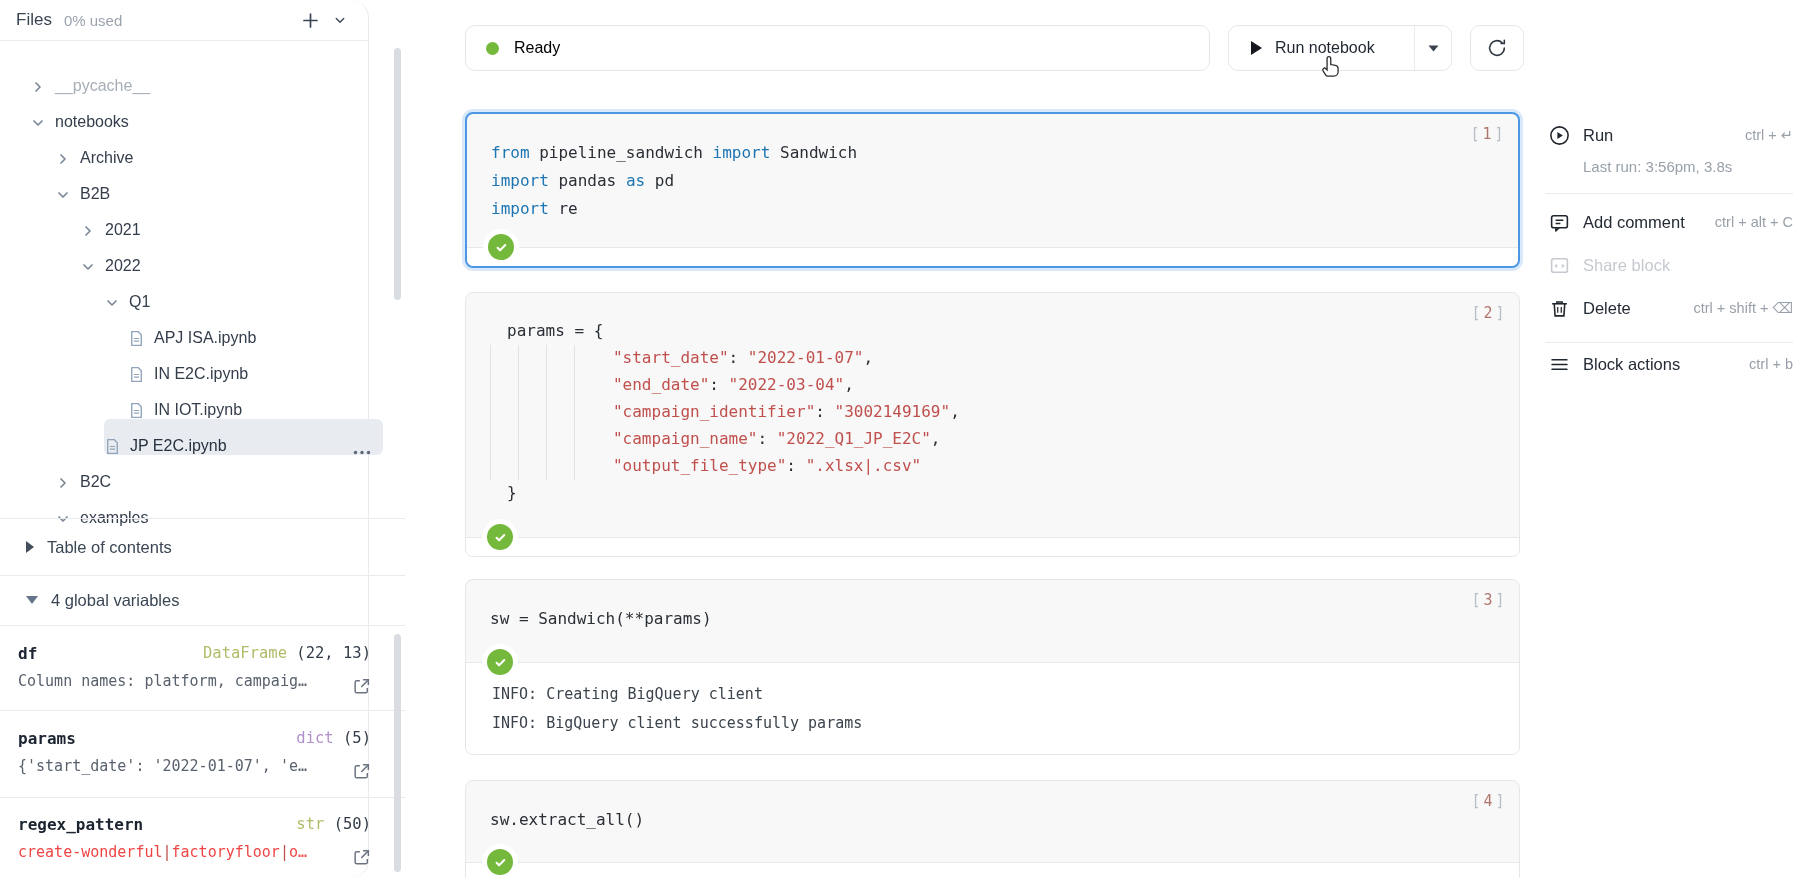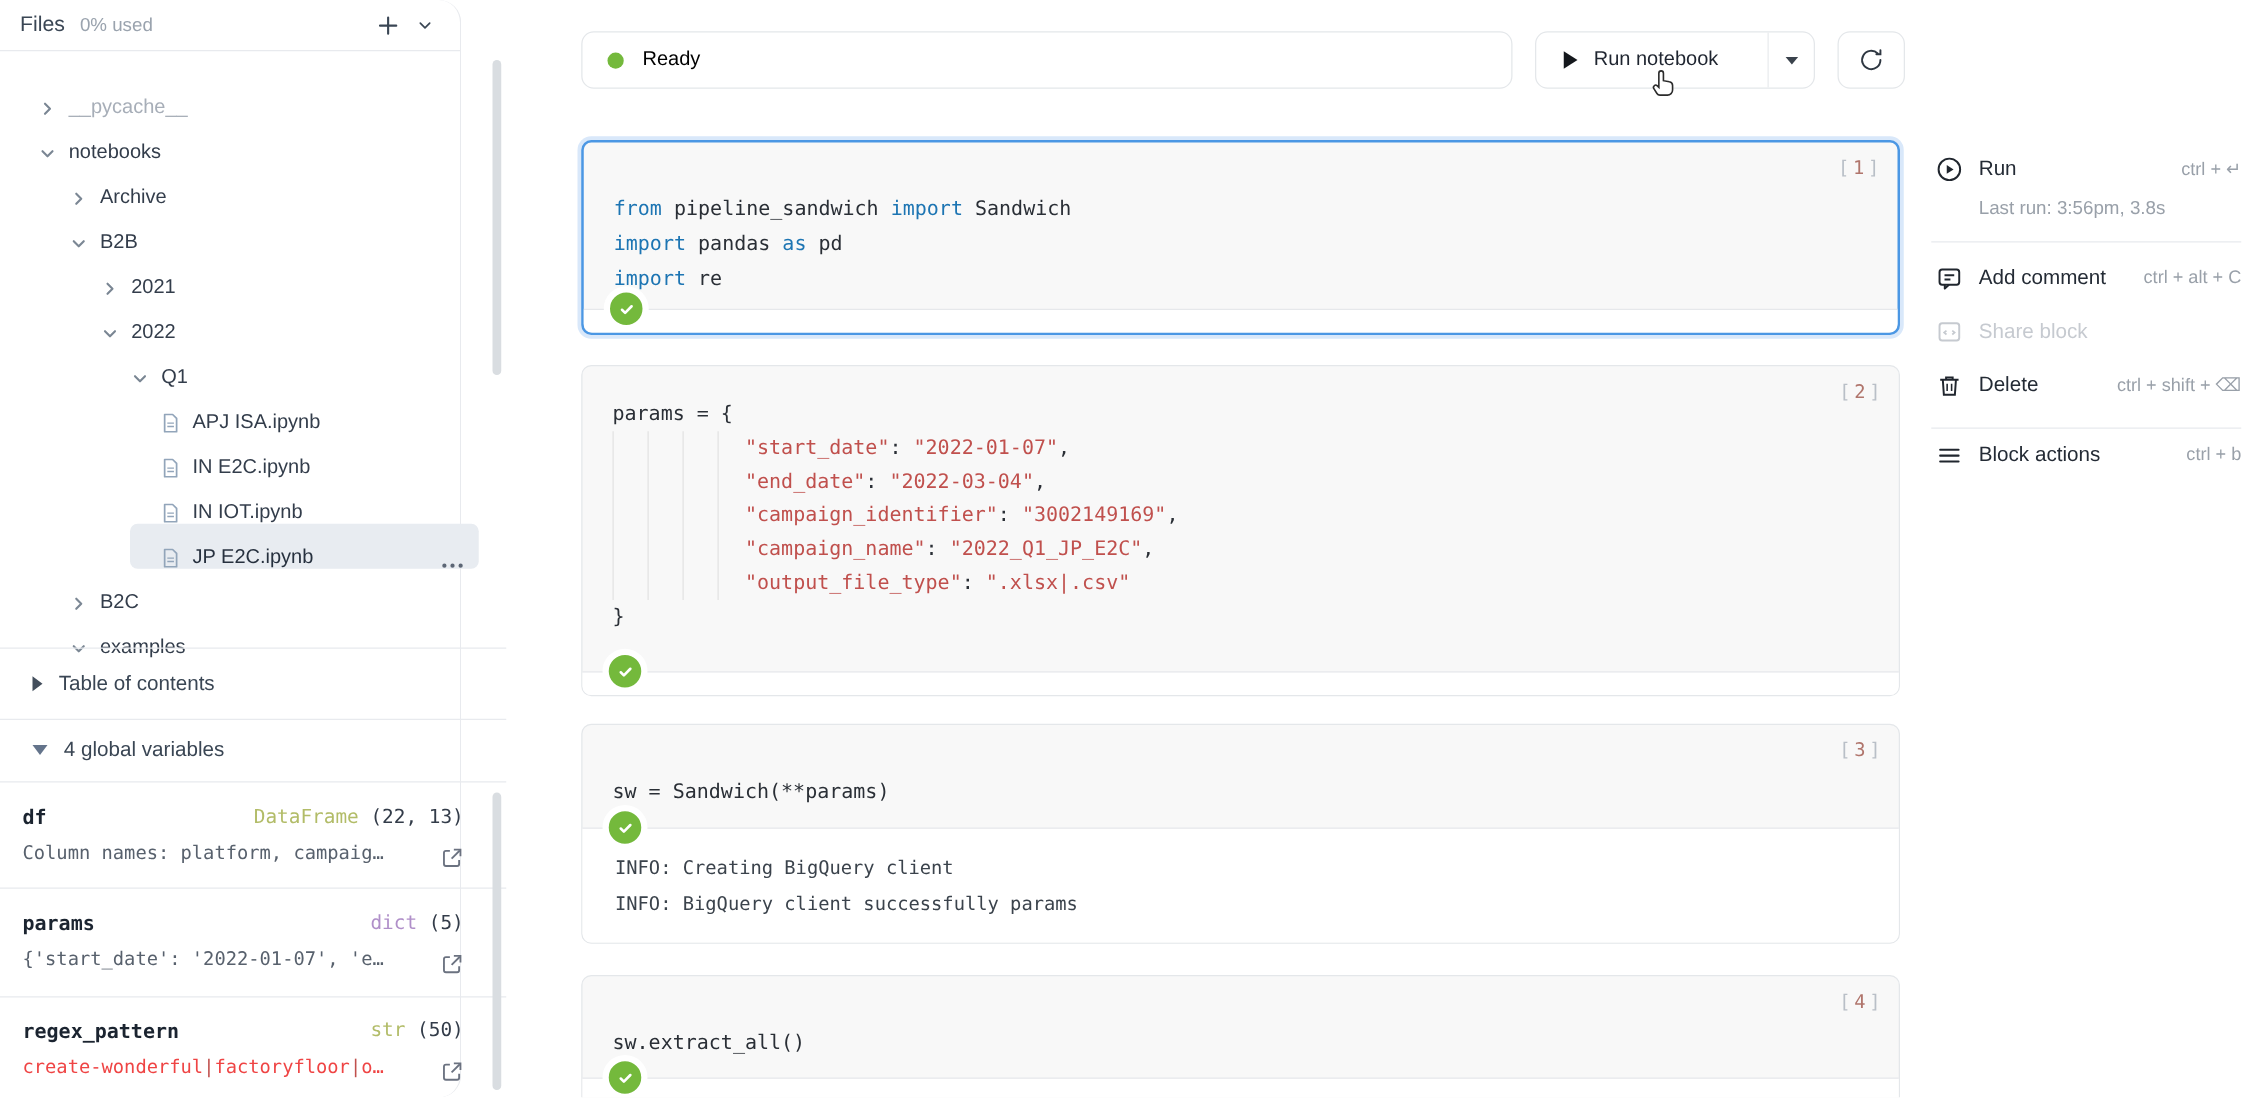--- a/index.html
+++ b/index.html
@@ -15,21 +15,21 @@
   .hdr-icons { margin-left:auto; display:flex; align-items:center; gap:6px; }
   .icon-btn { display:flex; align-items:center; justify-content:center; width:24px; height:24px; color:#3a4654; }
 
   .tree { position:absolute; top:59px; left:0; width:405px; }
   .trow { display:flex; align-items:flex-end; height:36px; gap:9px; font-size:16px; color:#333d4b; }
   .ind0{padding-left:30px}.ind1{padding-left:55px}.ind2{padding-left:80px}.ind3{padding-left:104px}.ind4{padding-left:128px}
   .chev { width:16px; height:16px; color:#7b8794; display:flex; align-items:center; justify-content:center; flex:0 0 16px; }
   .chev.down svg { transform:rotate(90deg); }
   .ficon { width:17px; height:17px; color:#92a5ba; display:flex; flex:0 0 17px; }
   .muted { color:#a7aeb8; }
-  .trow.sel { margin-left:104px; margin-right:22px; padding-left:24px; background:#e8ecf1; border-radius:6px; }
+  .trow.sel { margin-left:104px; margin-right:22px; background:#e8ecf1; border-radius:6px; }
   .trow.sel .tlabel { color:#27313f; }
   .dots { margin-left:auto; padding-right:12px; display:flex; }
 
   .divider { position:absolute; left:0; width:405px; height:1px; background:#e8eaee; }
   .section-row { position:absolute; left:0; width:405px; display:flex; align-items:center; gap:13px; padding-left:26px; font-size:16.5px; color:#3a4654; }
   .tri { width:0; height:0; }
   .tri-right { border-top:6px solid transparent; border-bottom:6px solid transparent; border-left:8px solid #434e5c; }
   .tri-down { border-left:6px solid transparent; border-right:6px solid transparent; border-top:8px solid #64748b; }
 
   .var-block { position:absolute; left:0; width:405px; padding:0 18px; }
@@ -55,23 +55,23 @@
   .runbtn-sep { width:1px; height:100%; background:#e9ebee; }
   .runbtn-caret { flex:1; display:flex; align-items:center; justify-content:center; }
   .refreshbtn { position:absolute; left:1470px; top:25px; width:54px; height:46px; border:1px solid #e4e7ea; border-radius:10px; background:#fff; display:flex; align-items:center; justify-content:center; color:#2f3742; }
 
   
   .cell { position:absolute; left:465px; width:1055px; background:#f8f8f8; border:1px solid #e4e7ea; border-radius:8px; }
   .cell.selected { border:2px solid var(--accent-blue,#4b97e4); box-shadow:0 0 0 3px #d9e8fa; }
   .badge { position:absolute; top:11px; right:13px; font-family:"DejaVu Sans Mono", monospace; font-size:15px; z-index:3; }
   .badge span { padding:0 1.5px; }
   .tk-bk { color:#b9bfc7; } .tk-num { color:#b0756c; }
-  .code-area { position:relative; padding:39px 24px 0 24px; border-bottom:1px solid #e6e8eb; }
+  .code-area { position:relative; padding:25px 24px 0 24px; border-bottom:1px solid #e6e8eb; }
   .code-line { font-family:"DejaVu Sans Mono", monospace; font-size:16px; line-height:28px; white-space:pre; color:#2a2f36; }
-  .lh27 .code-line { line-height:27px; }
+  .lh27 .code-line { line-height:27px;margin-left:17px; }
   .tk-kw { color:var(--keyword-blue,#1d75b3); }
   .tk-st { color:var(--string-red,#c0504d); }
   .tk-tx { color:#2a2f36; }
   .check { position:absolute; left:16px; bottom:-18px; width:36px; height:36px; border-radius:50%; background:var(--success-green,#74b93c); border:5px solid #fff; display:flex; align-items:center; justify-content:center; z-index:2; }
   .out-area { background:#fff; border-radius:0 0 7px 7px; }
   .out-line { font-family:"DejaVu Sans Mono", monospace; font-size:15px; line-height:29px; color:#3b434c; white-space:pre; }
   .iguide { position:absolute; top:52px; width:1px; height:135px; background:#e2e2e2; }
 
   
   .menu-row { position:absolute; left:1549px; width:244px; height:30px; display:flex; align-items:center; }

